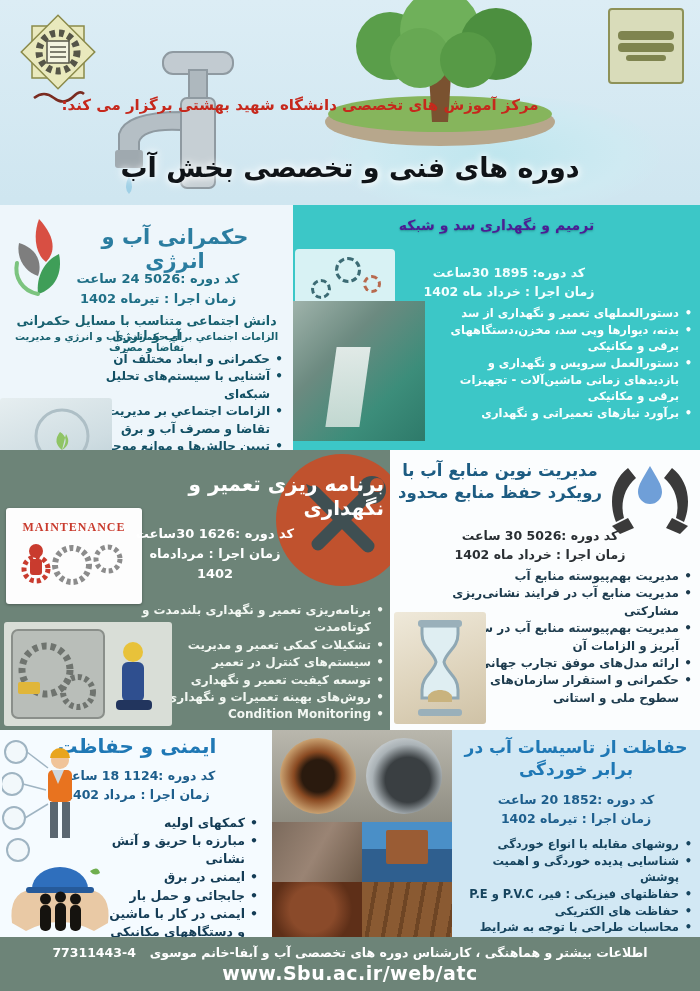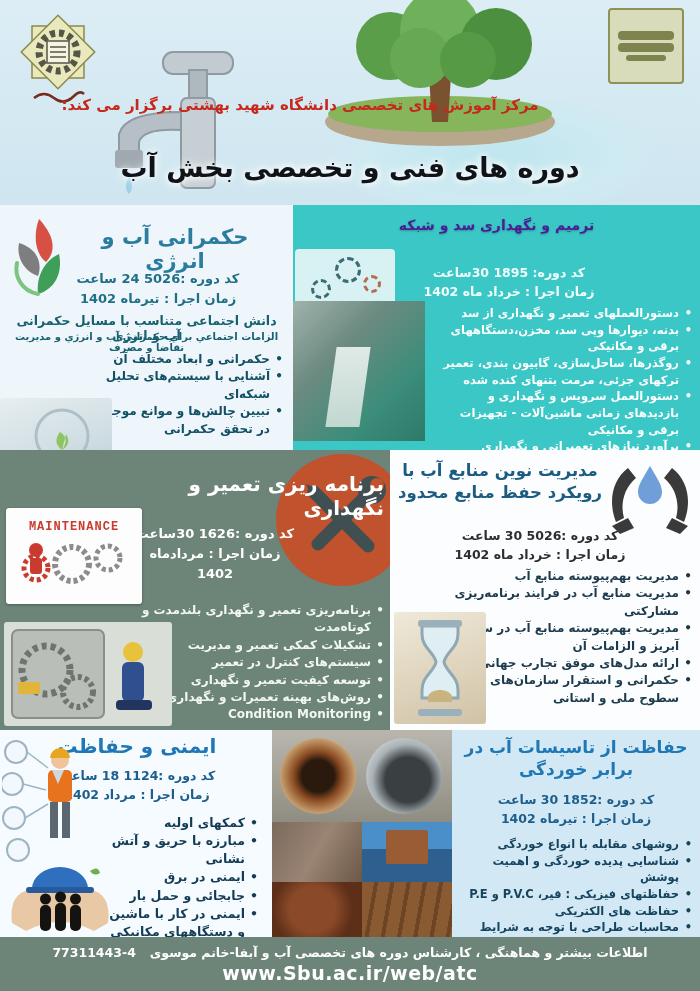--- a/index.html
+++ b/index.html
@@ -57,21 +57,21 @@
   .c2-photo::after{content:"";position:absolute;left:38px;top:46px;width:34px;height:80px;
     background:linear-gradient(180deg,#eef4f2,#cfe0da);transform:skewX(-8deg);opacity:.9;}
   .c2-blt{right:8px;top:100px;width:258px;color:#fbffff;font-size:11.5px;}
   
   .card3{left:0;top:450px;width:390px;height:280px;background:#6d8478;}
   .c3-circle{left:276px;top:4px;width:132px;height:132px;border-radius:50%;background:#c0522e;right:auto;}
   .c3-title{right:6px;top:22px;width:270px;text-align:right;color:#ffffff;font-size:20px;font-weight:bold;}
   .c3-maint{right:auto;left:6px;top:58px;width:136px;height:96px;background:#fdfdfd;border-radius:3px;
     box-shadow:0 1px 3px rgba(0,0,0,.3);text-align:center;padding-top:12px;}
   .c3-maint .mlabel{color:#c93b2e;font-size:12px;font-weight:bold;letter-spacing:1px;
-    font-family:Liberation Mono, monospace;direction:ltr;}
+    font-family:Liberation Serif, serif;direction:ltr;}
   .c3-info{right:90px;top:74px;width:170px;text-align:center;color:#ffffff;font-size:13px;}
   .c3-blt{right:6px;top:152px;width:300px;color:#f2f7f2;font-size:12px;text-align:right;}
   .c3-worker{right:auto;left:4px;bottom:4px;width:168px;height:104px;background:#d9ded7;border-radius:3px;}
   
   .card4{left:390px;top:450px;width:310px;height:280px;background:#fbfdfe;}
   .c4-hands{right:2px;top:2px;width:96px;height:84px;}
   .c4-title{right:96px;top:10px;width:208px;text-align:center;color:#1d5c82;font-size:16.5px;font-weight:bold;line-height:1.35;}
   .c4-info{right:60px;top:76px;width:200px;text-align:center;color:#2a2f33;font-size:12.5px;}
   .c4-blt{right:8px;top:118px;width:296px;color:#1d3b4d;font-size:12px;}
   .c4-hour{right:auto;left:4px;bottom:6px;width:92px;height:112px;
@@ -163,20 +163,21 @@
     <div class="abs c1-title">حکمرانی آب و انرژی</div>
     <div class="abs c1-info info">
       <div>کد دوره :5026    24 ساعت</div>
       <div>زمان اجرا : تیرماه 1402</div>
     </div>
     <div class="abs c1-desc1">دانش اجتماعی متناسب با مسایل حکمرانی آب و انرژی</div>
     <div class="abs c1-desc2">الزامات اجتماعي براي حكمراني آب و انرژي و مديريت تقاضا و مصرف</div>
     <ul class="abs blt c1-blt">
       <li>حکمرانی و ابعاد مختلف آن</li>
       <li>آشنایی با سیستم‌های تحلیل شبکه‌ای</li>
+      <li>الزامات اجتماعي بر مديريت تقاضا و مصرف آب و برق</li>
       <li>تبیین چالش‌ها و موانع موجود در تحقق حکمرانی</li>
     </ul>
     <div class="abs c1-bulb">
       <svg viewBox="0 0 112 84" width="112" height="84">
         <circle cx="62" cy="38" r="26" fill="none" stroke="#aebfc6" stroke-width="3"></circle>
         <rect x="54" y="62" width="16" height="12" rx="3" fill="#aebfc6"></rect>
         <path d="M62 52 q-10 -8 -2 -18 q10 6 2 18 M62 52 q10 -6 4 -16" fill="#8fc465"></path>
       </svg>
     </div>
   </div>
@@ -189,21 +190,20 @@
     </div>
     <div class="abs c2-illu">
       <div class="gear" style="left:40px;top:8px;width:26px;height:26px;"></div>
       <div class="gear" style="left:68px;top:26px;width:18px;height:18px;border-color:#b86a4e;"></div>
       <div class="gear" style="left:16px;top:30px;width:20px;height:20px;"></div>
     </div>
     <div class="abs c2-photo"></div>
     <ul class="abs blt c2-blt">
       <li>دستورالعملهای تعمیر و نگهداری از سد</li>
       <li>بدنه، دیوارها وپی سد، مخزن،دستگاههای برقی و مکانیکی</li>
-      <li>روگذرها، ساحل‌سازی، گابیون بندی، تعمیر ترکهای جزئی، مرمت بتنهای کنده شده</li>
       <li>دستورالعمل سرویس و نگهداری و بازدیدهای زمانی ماشین‌آلات - تجهیزات برقی و مکانیکی</li>
       <li>برآورد نیازهای تعمیراتی و نگهداری</li>
 
     </ul>
   </div>
 
   <div class="abs card card3">
     <div class="abs c3-circle">
       <svg viewBox="0 0 132 132" width="132" height="132">
         <g stroke="#3f4f52" stroke-width="13" stroke-linecap="round">
@@ -259,21 +259,21 @@
       <path d="M10 74 l16 -8 6 10 -14 6 Z" fill="#3a3a3a"></path>
       <path d="M86 74 l-16 -8 -6 10 14 6 Z" fill="#3a3a3a"></path>
     </svg>
     <div class="abs c4-title">مدیریت نوین منابع آب با رویکرد حفظ منابع محدود</div>
     <div class="abs c4-info info">
       <div>کد دوره :5026   30 ساعت</div>
       <div>زمان اجرا : خرداد ماه 1402</div>
     </div>
     <ul class="abs blt c4-blt">
       <li>مدیریت بهم‌پیوسته منابع آب</li>
-      <li>مدیریت منابع آب در فرایند برنامه‌ریزی مشارکتی</li>
+      <li>مدیریت منابع آب در فرایند نشانی‌ریزی مشارکتی</li>
       <li>مدیریت بهم‌پیوسته منابع آب در سطح حوضه آبریز و الزامات آن</li>
       <li>ارائه مدل‌های موفق تجارب جهانی</li>
       <li>حکمرانی و استقرار سازمان‌های حوضه آبریز در سطوح ملی و استانی</li>
     </ul>
     <div class="abs c4-hour">
       <svg viewBox="0 0 92 112" width="92" height="112">
         <path d="M28 14 h36 v8 c0 14 -12 18 -14 28 c2 10 14 14 14 28 v8 h-36 v-8 c0 -14 12 -18 14 -28 c-2 -10 -14 -14 -14 -28 Z" fill="#dfeef2" stroke="#8fa8b4" stroke-width="3"></path>
         <path d="M34 84 c4 -8 20 -8 24 0 v6 h-24 Z" fill="#c9b37e"></path>
         <rect x="24" y="8" width="44" height="7" rx="3" fill="#9ab0ba"></rect>
         <rect x="24" y="97" width="44" height="7" rx="3" fill="#9ab0ba"></rect>
@@ -334,21 +334,21 @@
     </div>
     <div class="abs pp-ml"></div>
     <div class="abs pp-mr"></div>
     <div class="abs pp-bl"></div>
     <div class="abs pp-br"></div>
   </div>
 
   <div class="abs card card6">
     <div class="abs c6-title">حفاظت از تاسیسات آب در برابر خوردگی</div>
     <div class="abs c6-info info">
-      <div>کد دوره :1852     30 ساعت</div>
+      <div>کد دوره :1852     20 ساعت</div>
       <div>زمان اجرا : تیرماه 1402</div>
     </div>
     <ul class="abs blt c6-blt">
       <li>روشهای مقابله با انواع خوردگی</li>
       <li>شناسایی پدیده خوردگی و اهمیت پوشش</li>
       <li>حفاظتهای فیزیکی :  قیر، P.V.C و P.E</li>
       <li>حفاظت های الکتریکی</li>
       <li>محاسبات طراحی با توجه به شرایط خاك وسازه</li>
     </ul>
   </div>

